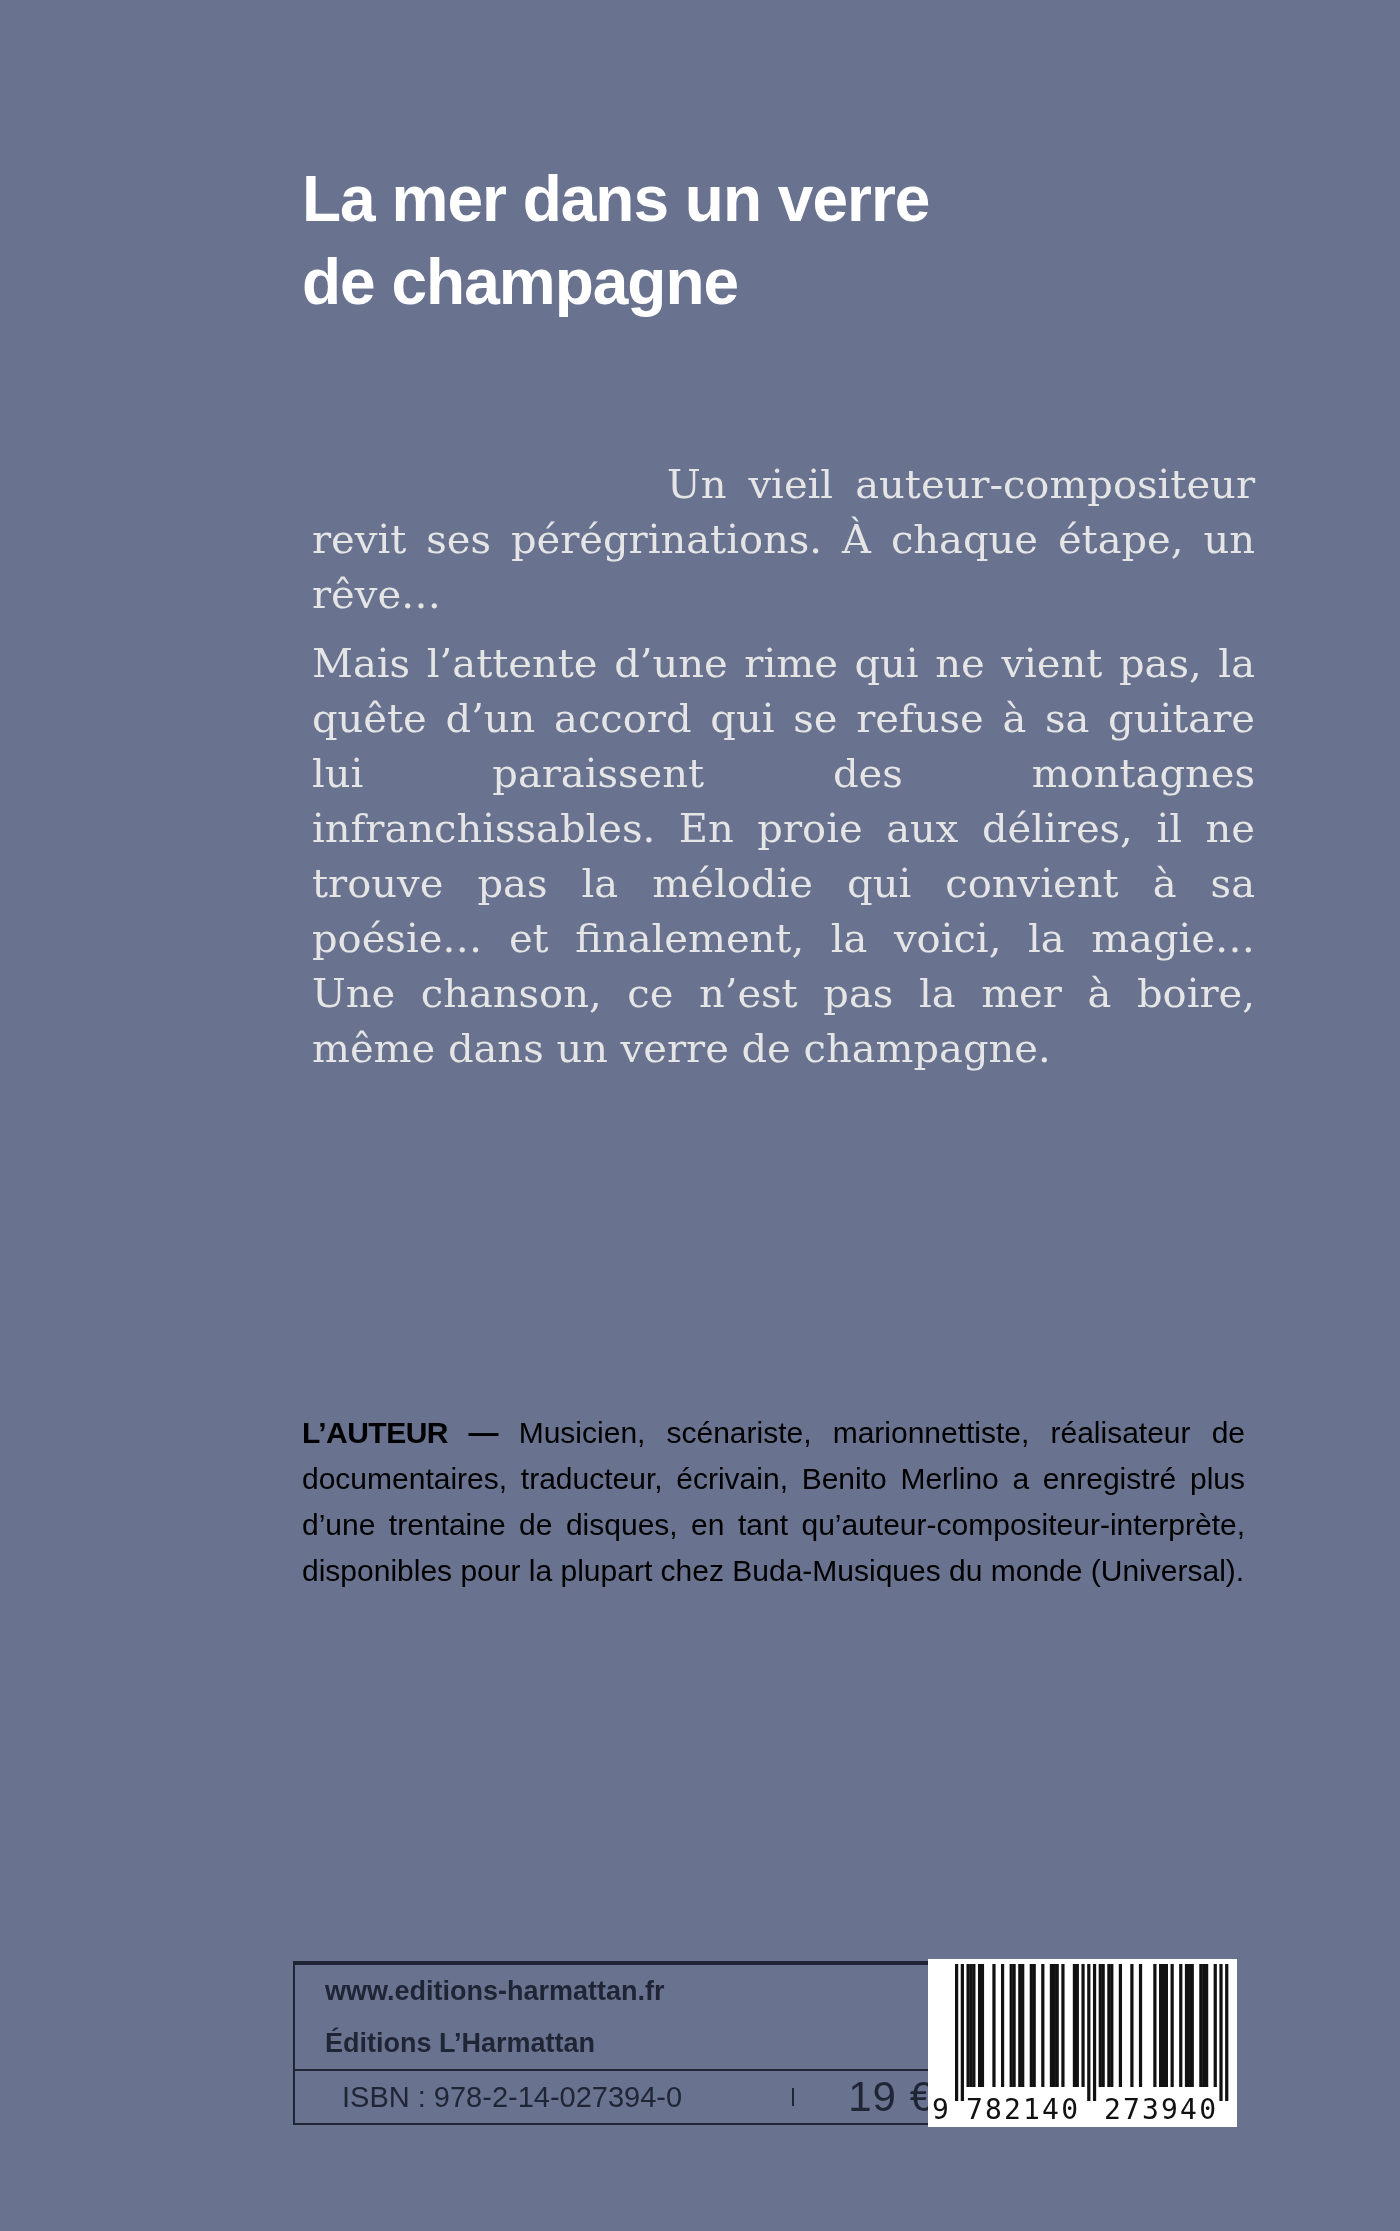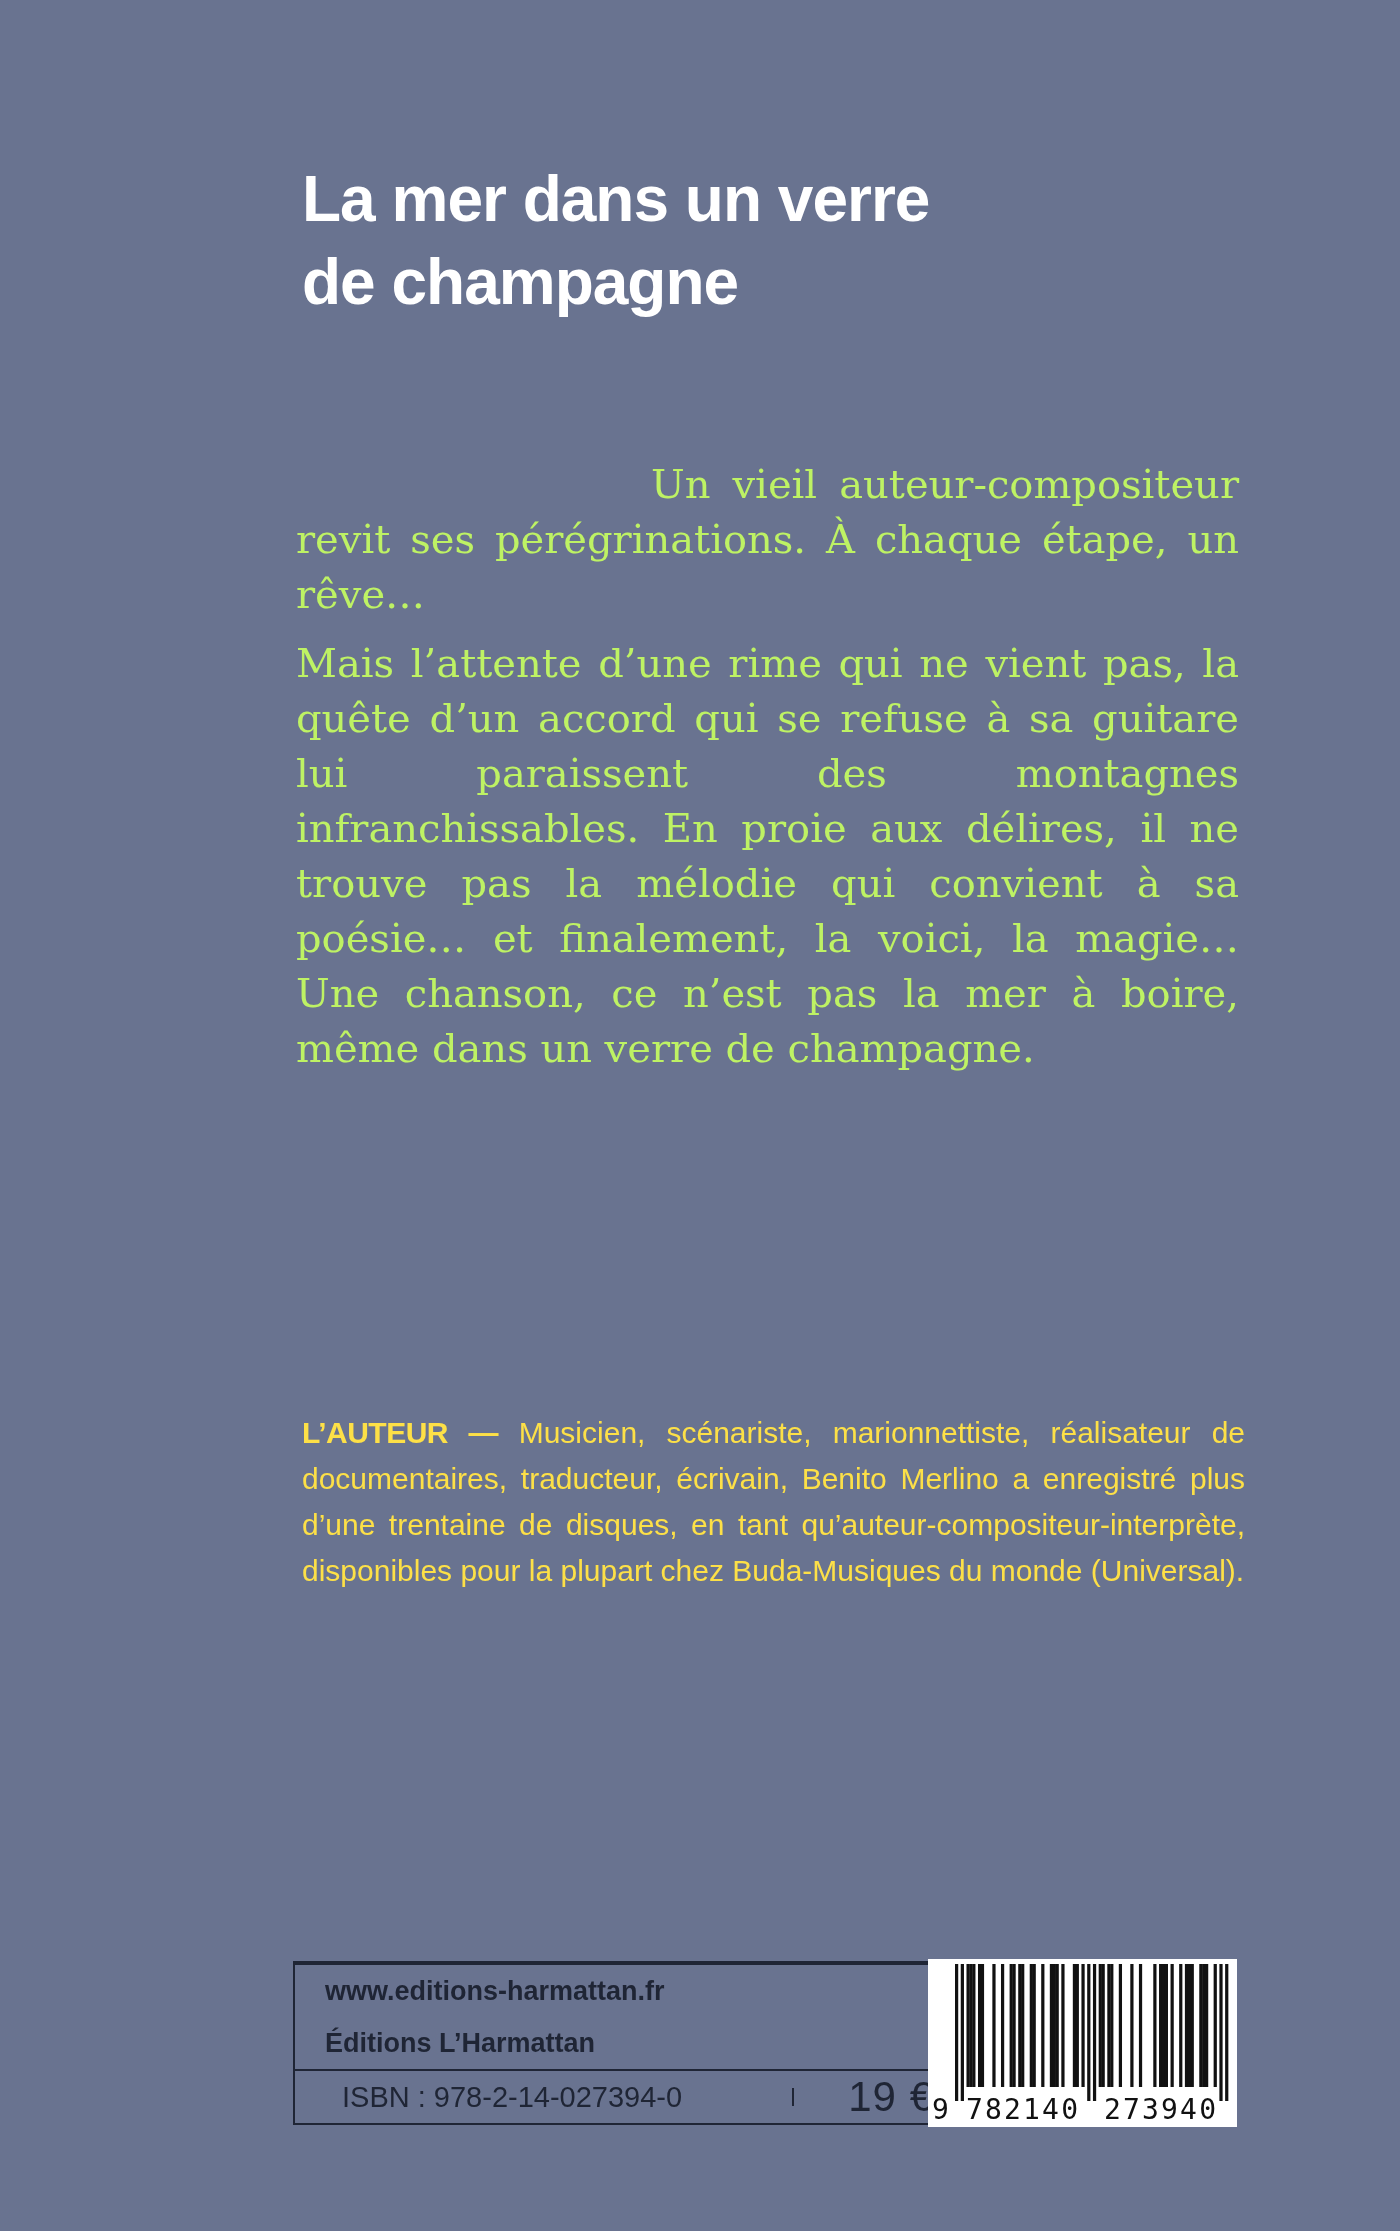--- a/index.html
+++ b/index.html
@@ -18,37 +18,37 @@
     margin: 0;
     color: #ffffff;
     font-size: 64px;
     line-height: 83px;
     font-weight: 700;
     letter-spacing: -1px;
     white-space: pre-line;
   }
   .blurb {
     position: absolute;
-    left: 296px;
+    left: 312px;
     top: 457px;
     width: 943px;
-    color: #bef264;
+    color: #e5e5e5;
     font-family: "DejaVu Serif", serif;
     font-size: 40px;
     line-height: 55px;
     text-align: justify;
   }
   .blurb p { margin: 0; }
   .blurb .p1 { text-indent: 355px; margin-bottom: 14px; }
   .author-block {
     position: absolute;
     left: 302px;
     top: 1410px;
     width: 943px;
-    color: #fde047;
+    color: #000000;
     font-size: 30px;
     line-height: 46px;
     text-align: justify;
     margin: 0;
   }
   .author-block .author-label { font-weight: 700; letter-spacing: -0.5px; }
   .pubbox {
     position: absolute;
     left: 293px;
     top: 1961px;

